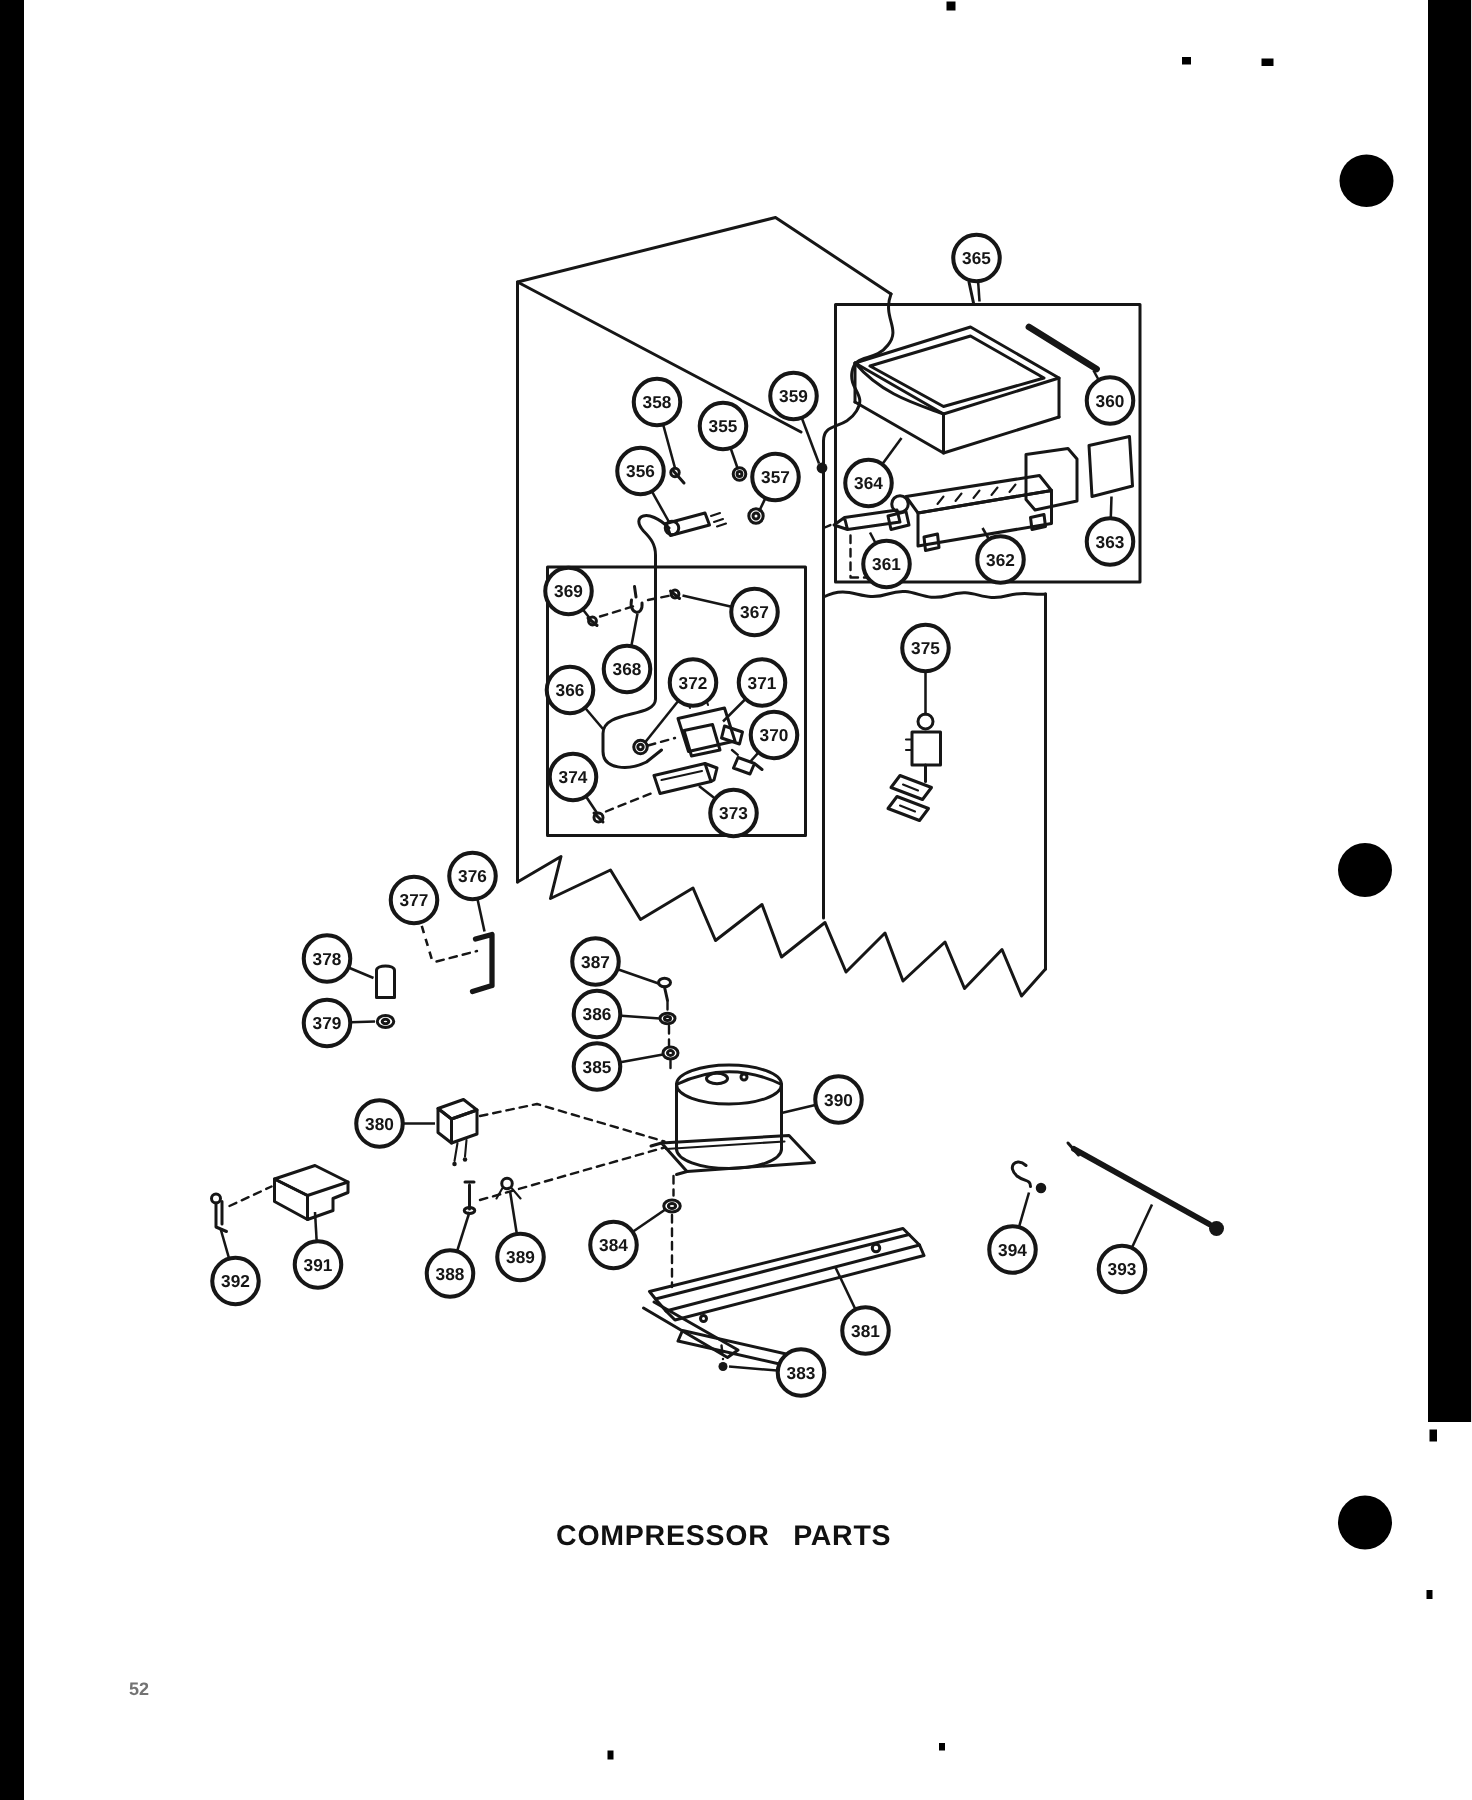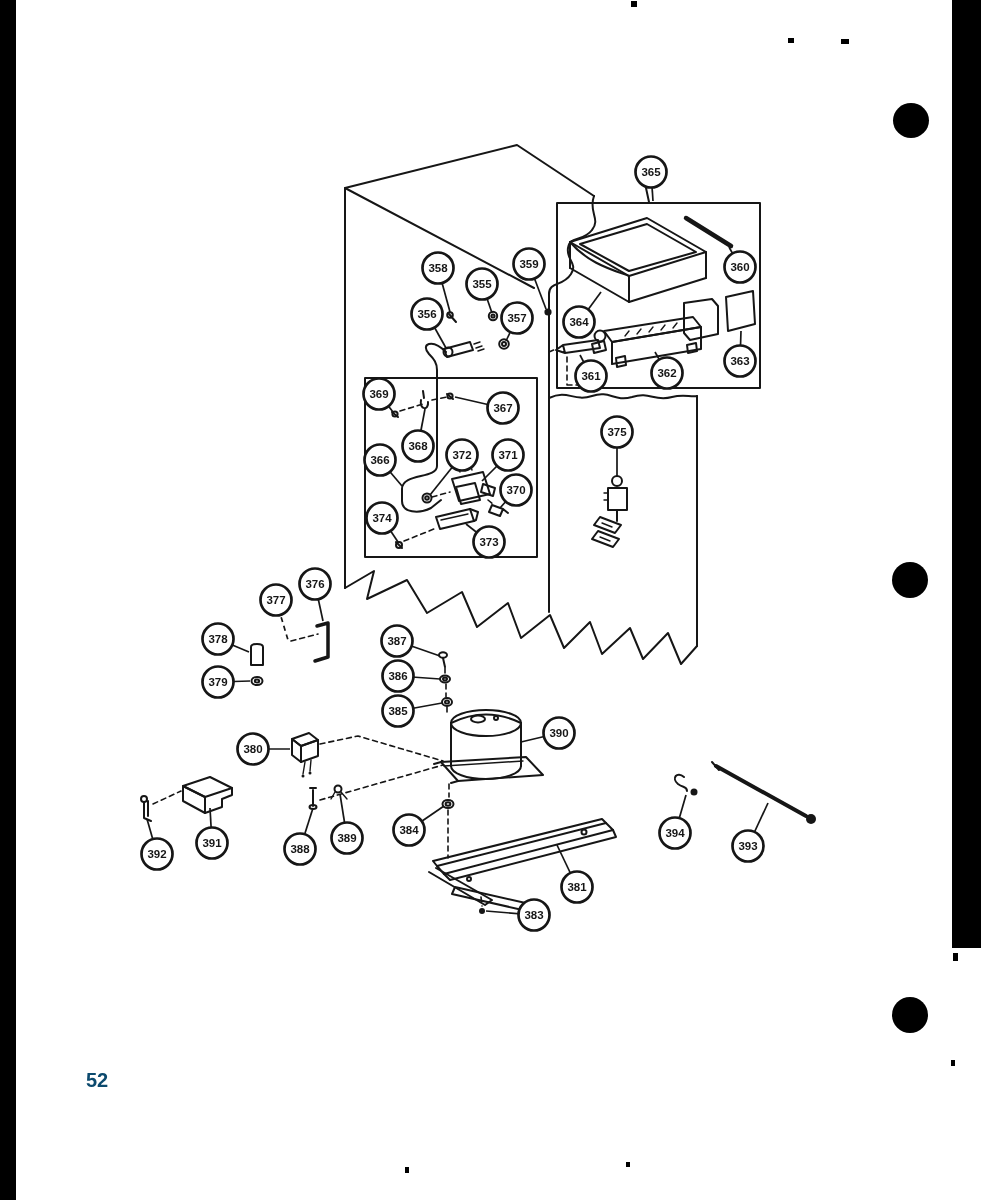--- a/index.html
+++ b/index.html
@@ -18,21 +18,21 @@
   .fill { fill:#161616; stroke:none; }
   .callout-circle { fill:#ffffff; stroke:#161616; stroke-width:2.7; }
   .callout-text { fill:#161616; font:bold 11.5px "Liberation Sans", sans-serif; text-anchor:middle; }
   .leader { stroke:#161616; stroke-width:1.7; fill:none; }
   .leader.dashed { stroke-dasharray:5 4; }
   #figure-title {
     position:absolute; left:330px; top:1014px; width:305px; text-align:center;
     font-size:19px; font-weight:bold; letter-spacing:0.5px; word-spacing:10px; color:#111;
   }
   #page-number {
-    position:absolute; left:86px; top:1069px; font-size:20px; font-weight:bold; color:#0c4a6e;
+    position:absolute; left:86px; top:1119px; font-size:12px; font-weight:bold; color:#737373;
   }
 </style>
 </head>
 <body>
 
 <div id="page">
 
   <div class="edge-bar" style="left:0;top:0;width:16px;height:1200px;"></div>
   <div class="edge-bar" style="left:952px;top:0;width:29px;height:948px;"></div>
   <div class="reg-dot" style="left:893px;top:103px;width:36px;height:35px;"></div>
@@ -439,14 +439,15 @@
           <text x="748" y="850" class="callout-text">393</text>
         </g>
         <g>
           <line x1="675" y1="833" x2="686" y2="795" class="leader"></line>
           <circle cx="675" cy="833" r="15.5" class="callout-circle"></circle>
           <text x="675" y="837" class="callout-text">394</text>
         </g>
       </g>
   </svg>
 
+  <div id="figure-title">COMPRESSOR PARTS</div>
   <div id="page-number">52</div>
 </div>
 
 </body></html>

